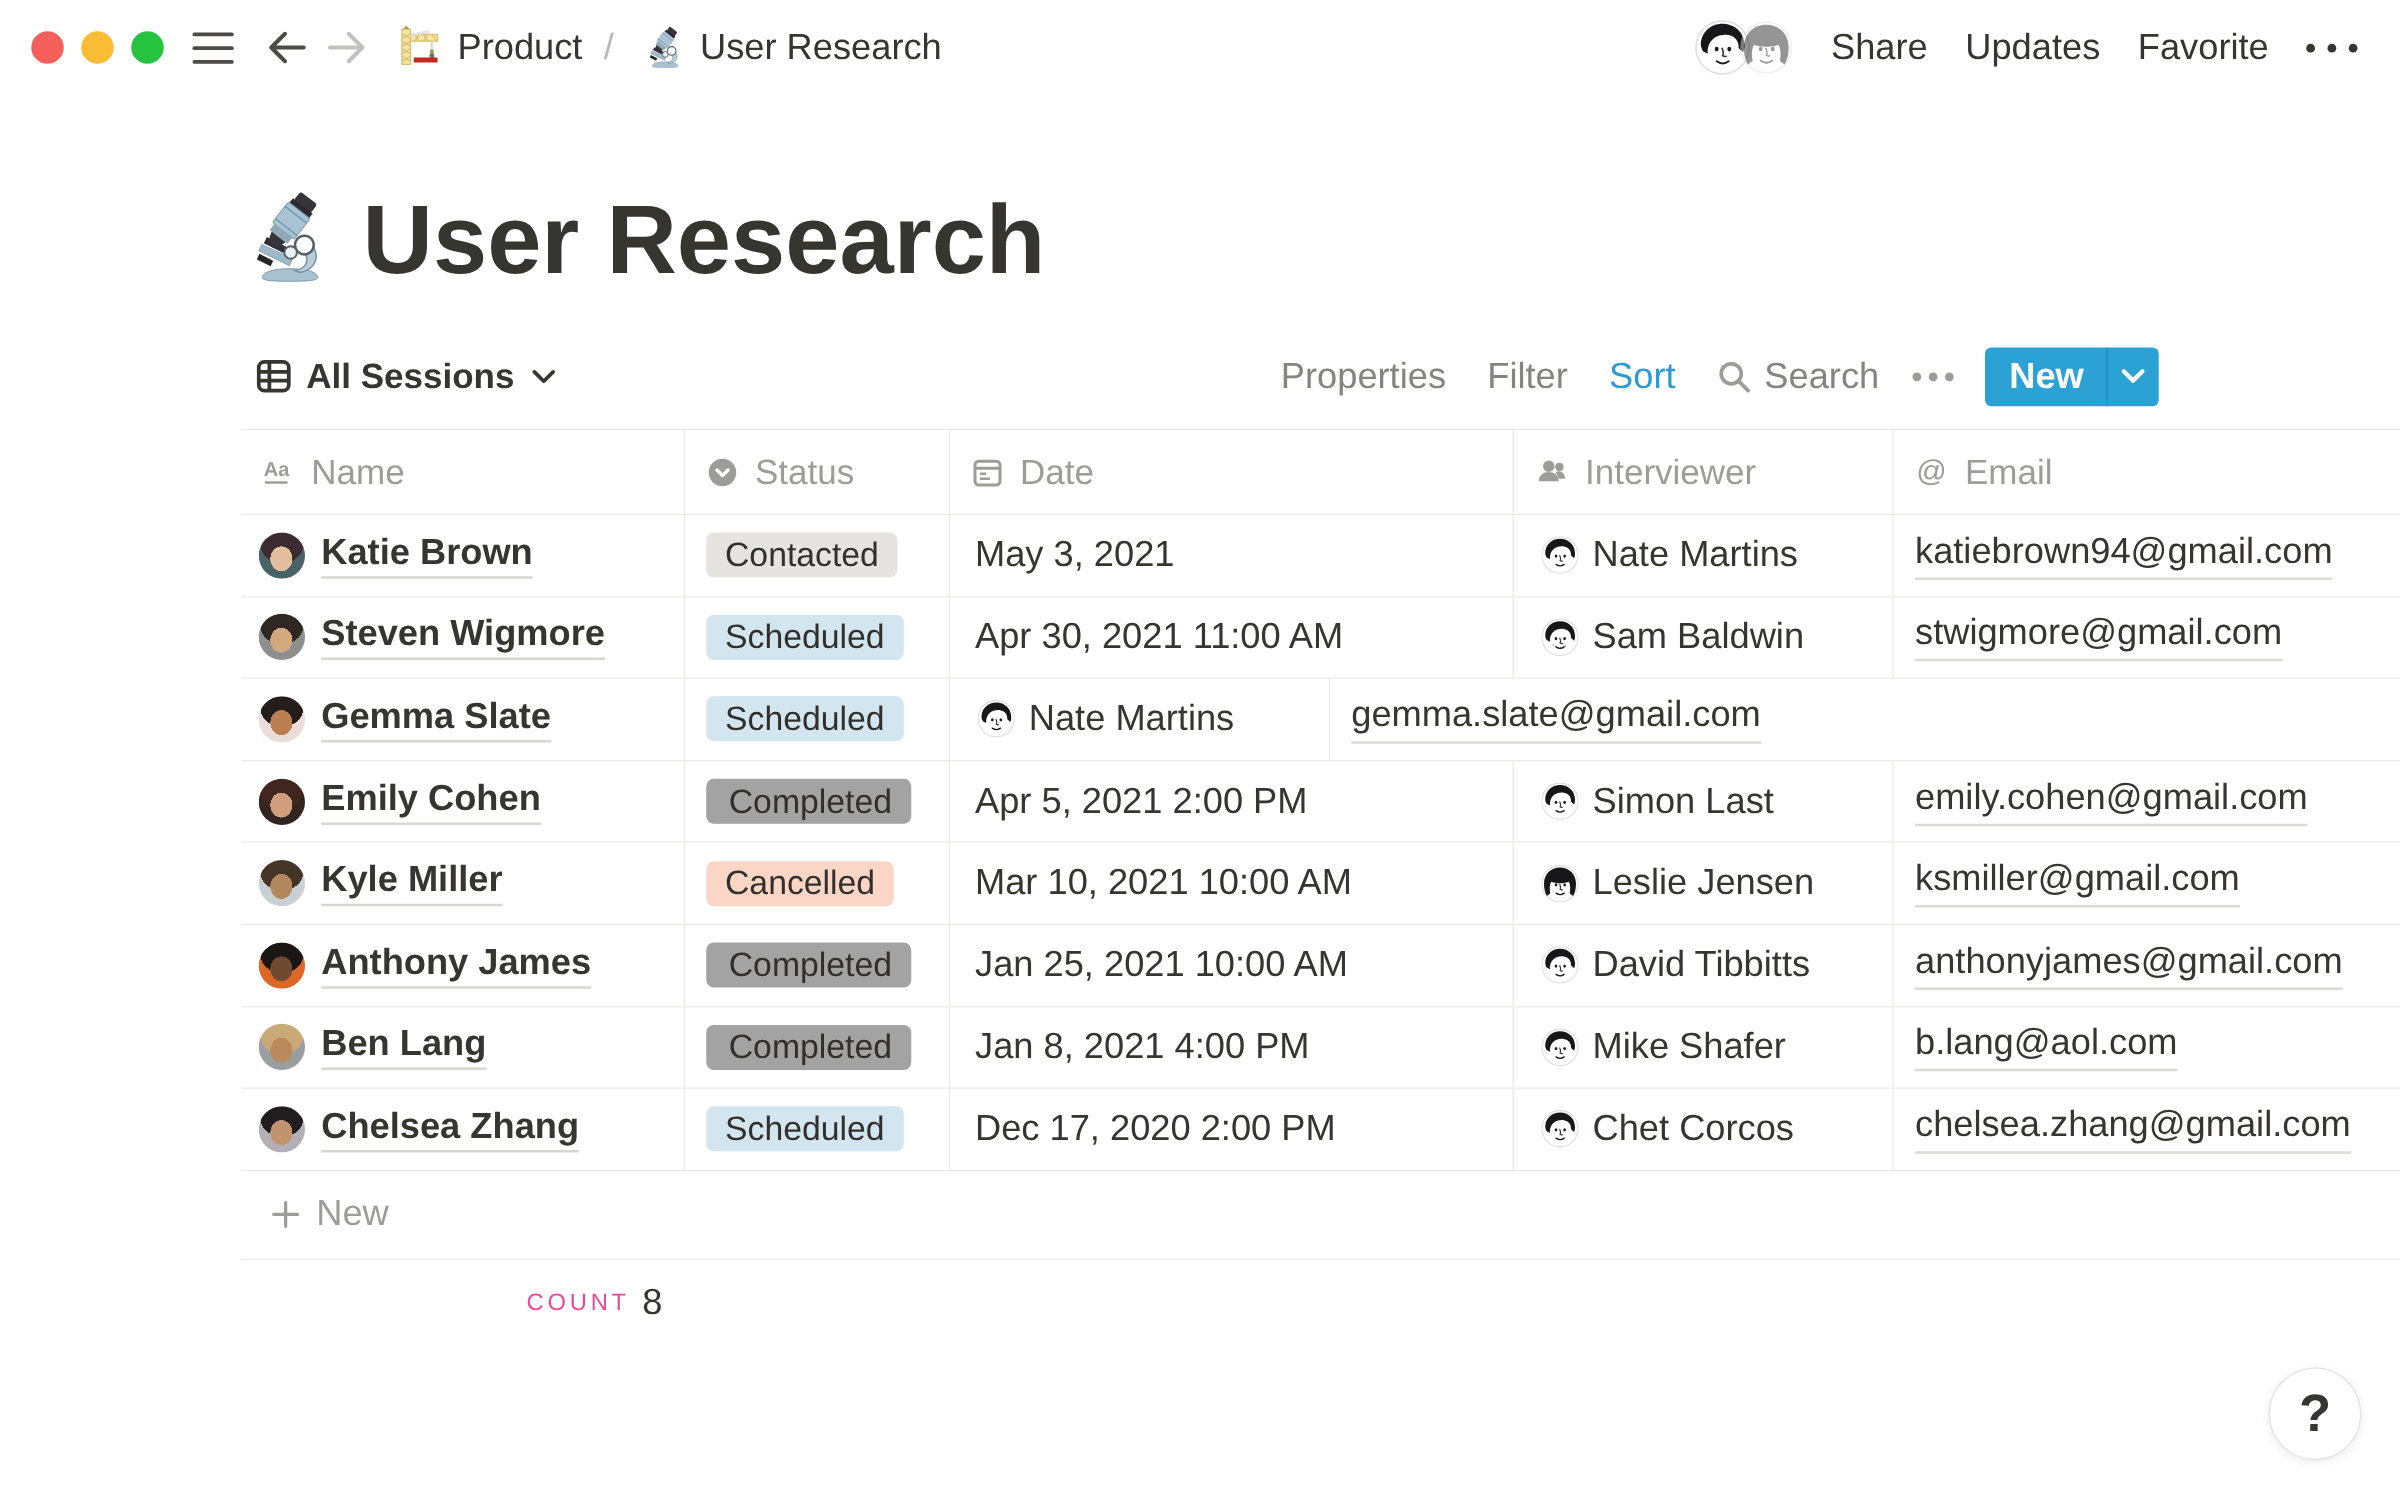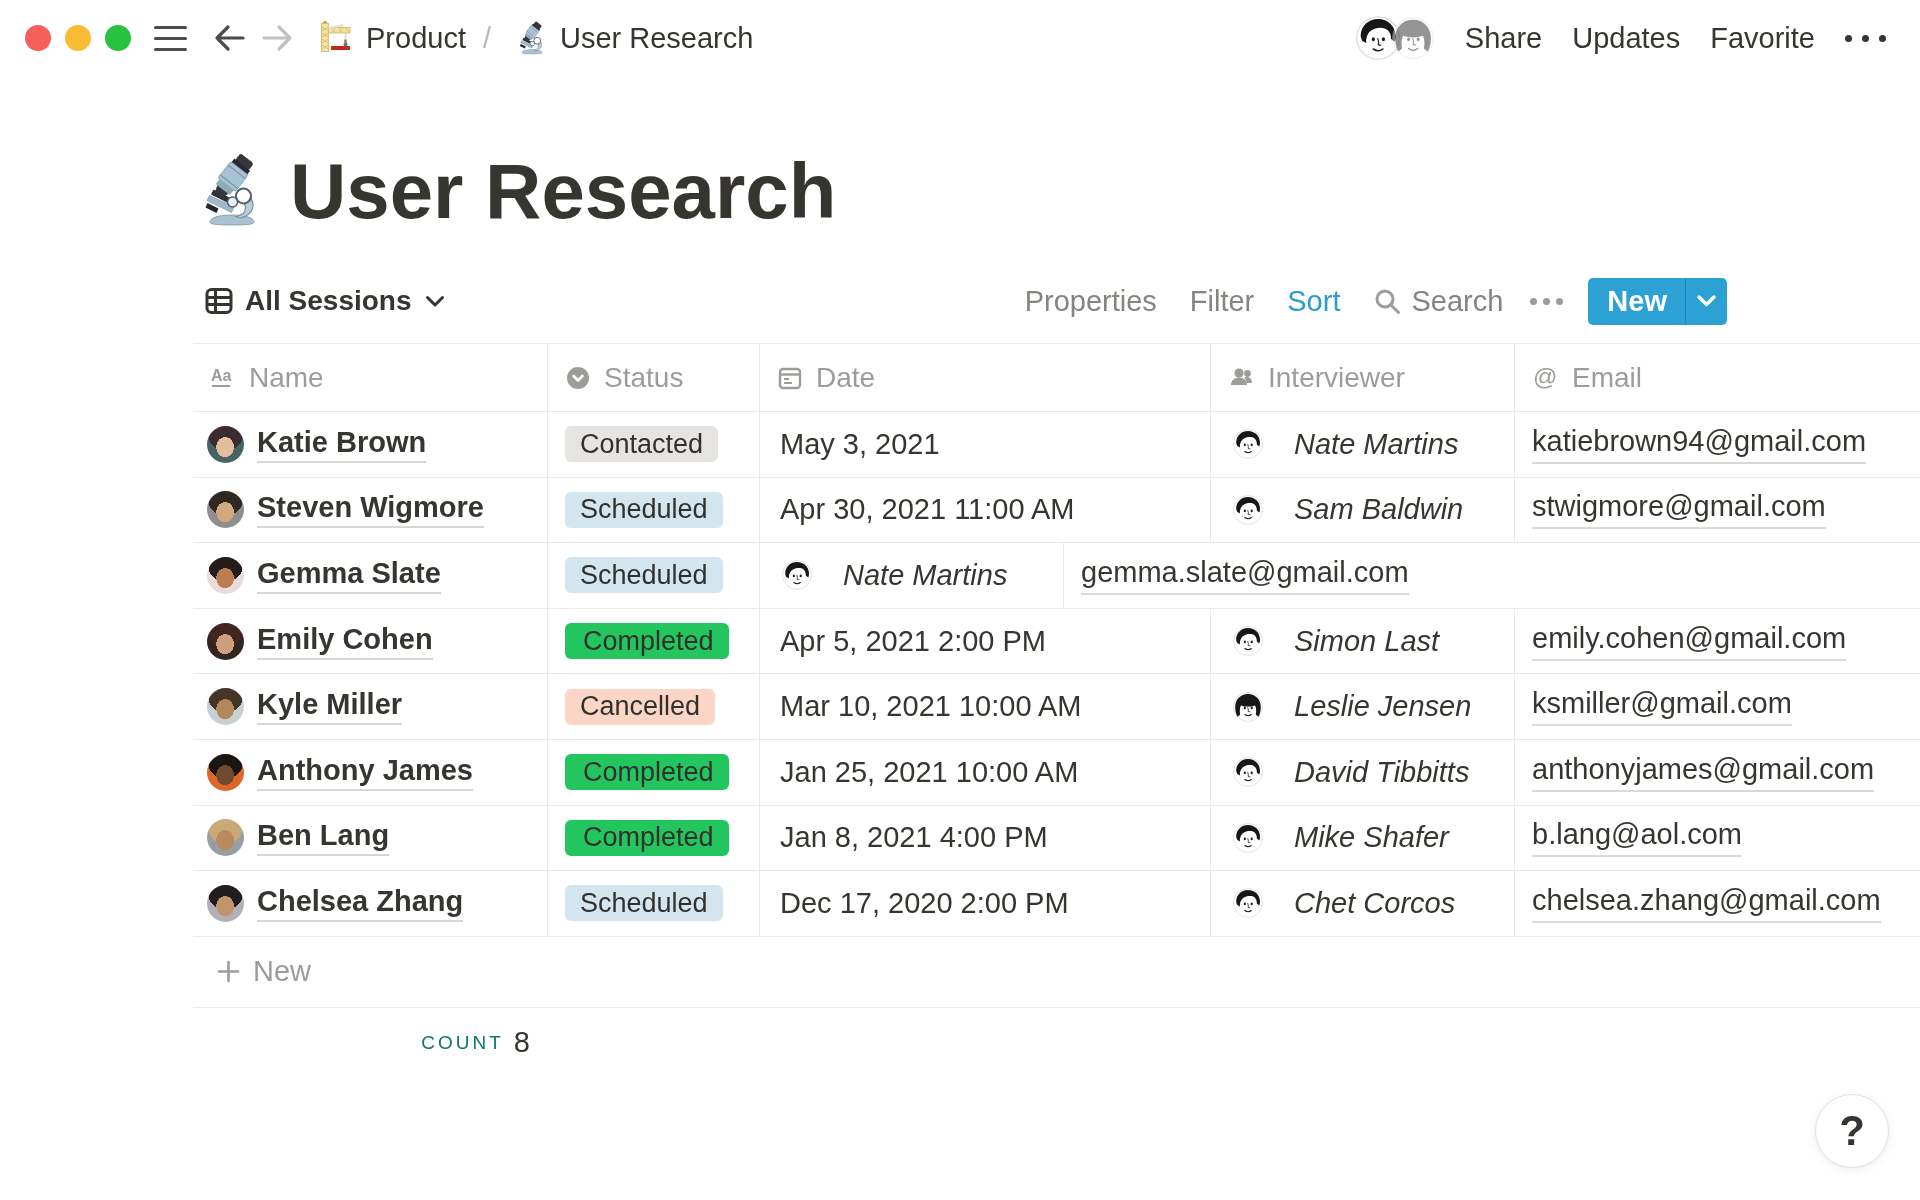--- a/index.html
+++ b/index.html
@@ -43,29 +43,29 @@
   .th, .td { display:flex; align-items:center; }
   .c1 { width:355px; } .c2 { width:212px; } .c3 { width:451px; } .c4 { width:304px; } .c5 { width:405px; }
   .c1,.c2,.c3,.c4 { border-right:1.5px solid #e9e9e7; }
   .th { gap:13px; padding-left:17px; }
   .row { display:flex; height:65.6px; border-bottom:1.5px solid #e9e9e7; font-size:29px; }
   .name-cell { padding-left:14px; gap:13px; font-weight:700; }
   .name-cell .nm { border-bottom:2px solid #d7d6d3; padding-bottom:2px; }
   .pill { margin-left:17px; height:36px; display:flex; align-items:center; padding:0 15px; border-radius:6px; font-size:27px; color:#32302c; }
   .p-gray { background:#e5e4e1; }
   .p-blue { background:#d3e5ef; }
-  .p-green { background:#22c55e;padding-left:18px; }
+  .p-green { background:#a3a3a3;padding-left:18px; }
   .p-red { background:#fbd6c7; }
   .date-cell { padding-left:20px; }
-  .int-cell { padding-left:22px; gap:31px;font-style:italic; }
+  .int-cell { padding-left:22px; gap:11px; }
   .email-cell { padding-left:17px; }
   .email-cell span { border-bottom:2px solid #dbdad7; padding-bottom:4px; }
   .newrow { display:flex; align-items:center; height:71px; border-bottom:1.5px solid #e9e9e7; color:#9d9c98; font-size:29px; gap:12px; padding-left:23px; }
   .countrow { height:70px; display:flex; align-items:center; justify-content:flex-end; width:337px; }
-  .count-l { font-size:19px; letter-spacing:3px; color:#0f766e; margin-right:10px; }
+  .count-l { font-size:19px; letter-spacing:3px; color:#ec4899; margin-right:10px; }
   .count-n { font-size:29px; color:#37352f; }
 
   
   .pav { width:37px; height:37px; border-radius:50%; flex:none; }
 
   .help { position:absolute; left:1815px; top:1094px; width:74px; height:74px; border-radius:50%; background:#fff; border:1.5px solid #e3e2e0; box-shadow:0 2px 8px rgba(15,15,15,0.08); display:flex; align-items:center; justify-content:center; font-size:42px; font-weight:700; color:#37352f; }
 </style>
 </head>
 <body>
 

